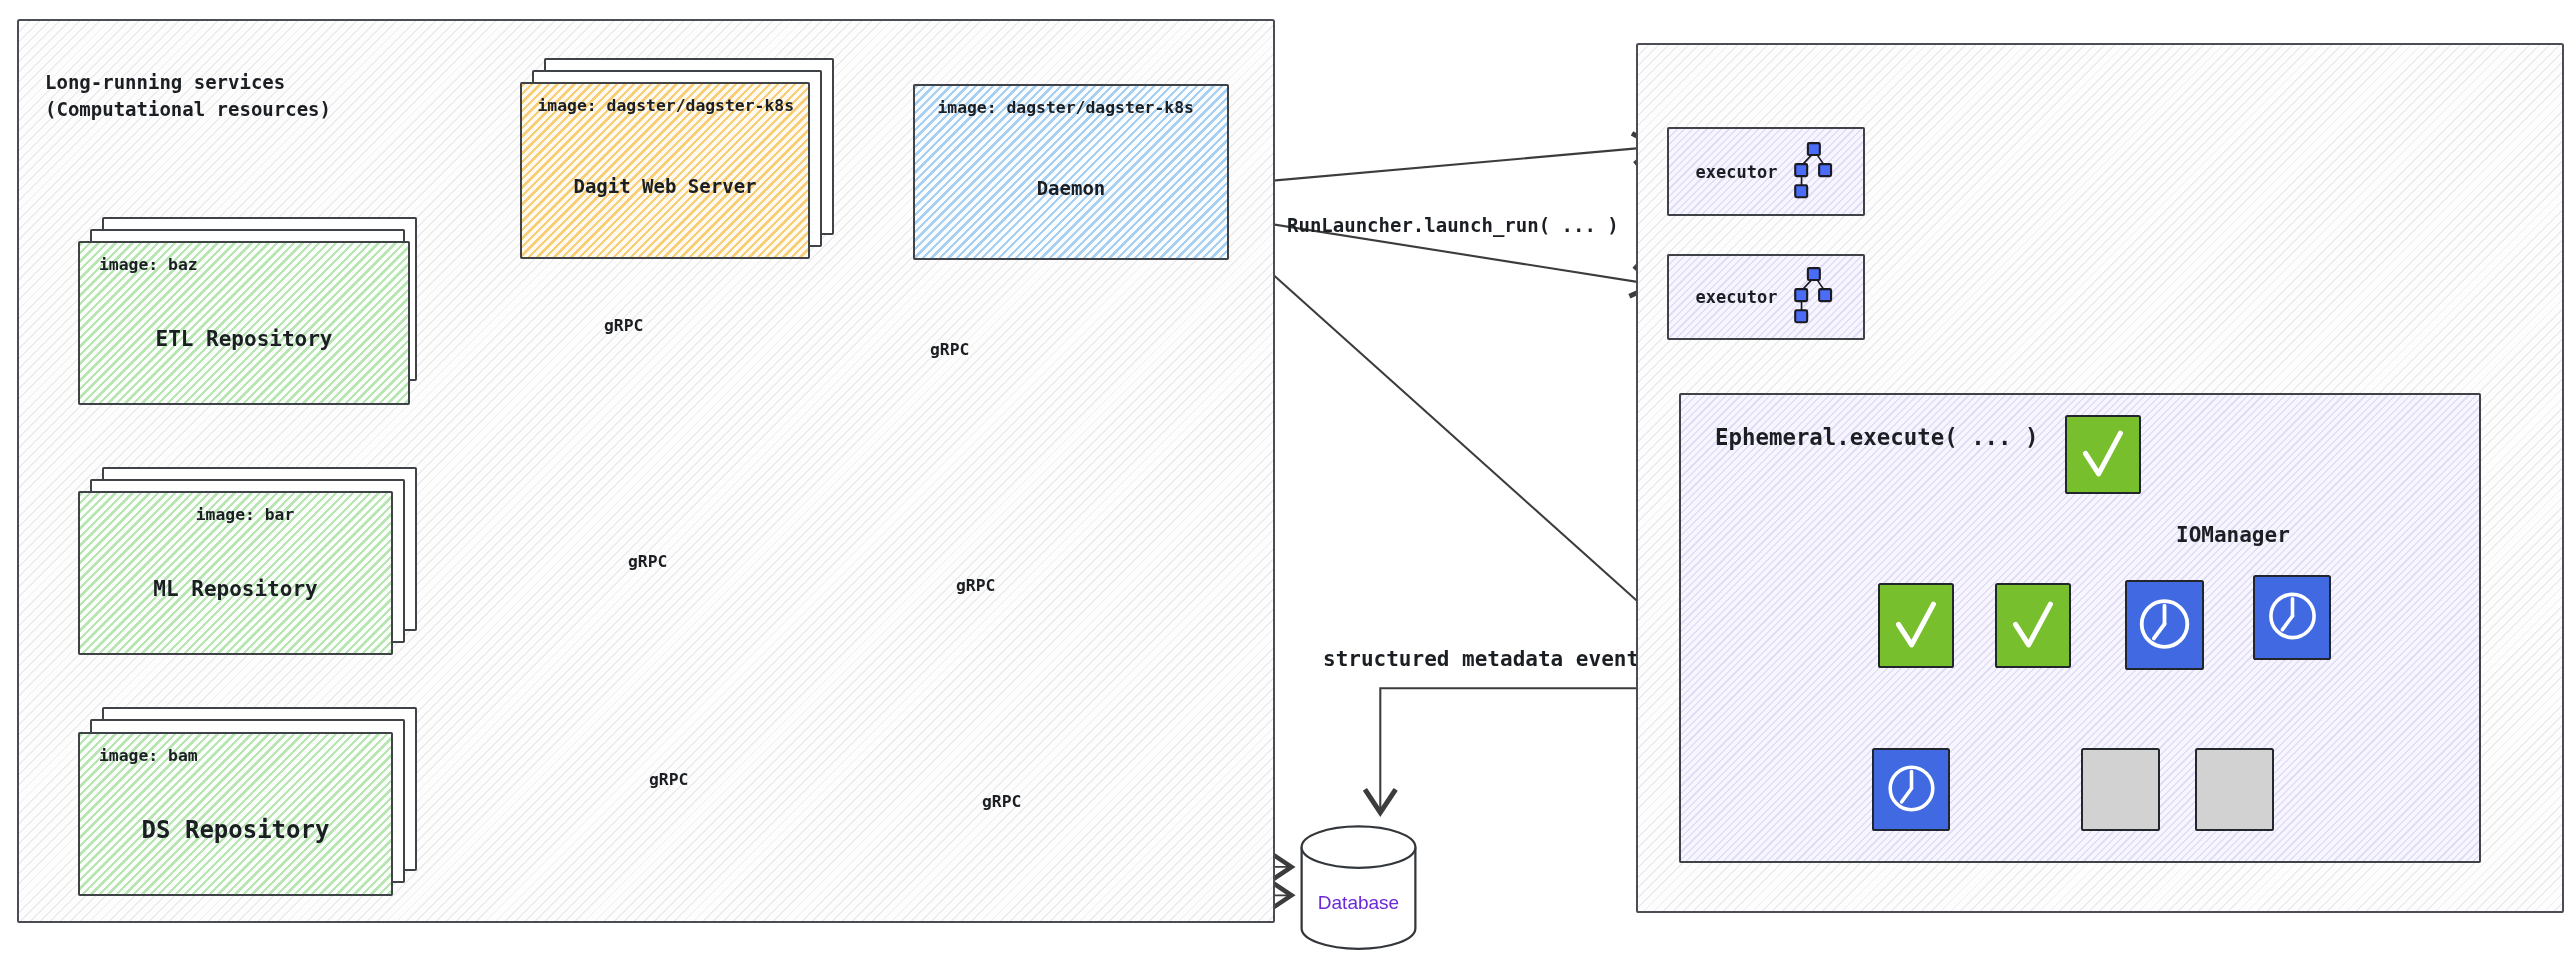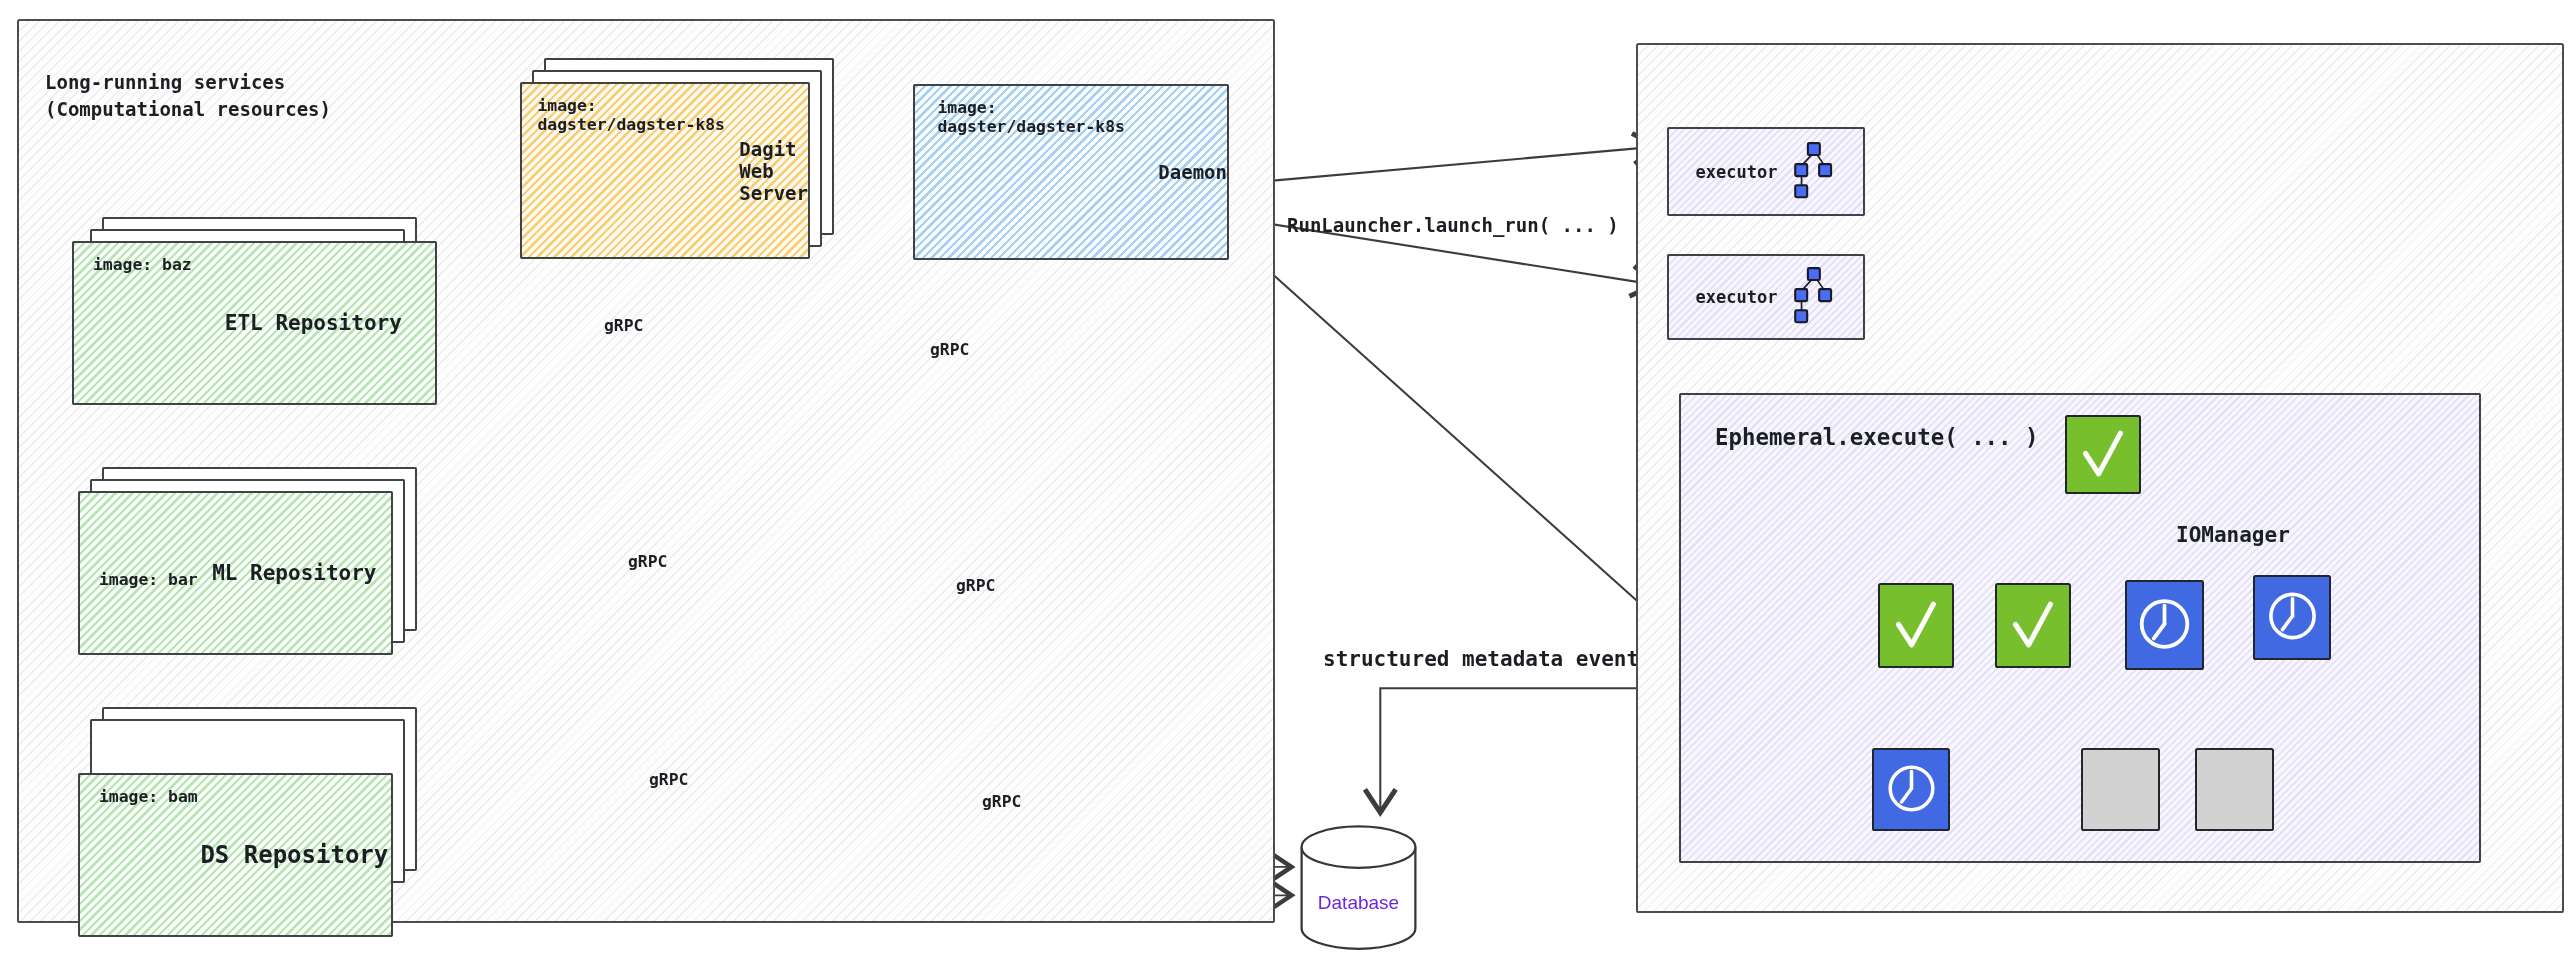--- a/index.html
+++ b/index.html
@@ -6,21 +6,21 @@
   #canvas{position:relative;width:2576px;height:954px;background:#ffffff;overflow:hidden;
           font-family:"DejaVu Sans Mono","Liberation Mono",monospace;color:#1b1f23;}
   .abs{position:absolute;box-sizing:border-box;}
   .mono{font-family:"DejaVu Sans Mono","Liberation Mono",monospace;font-weight:700;color:#1b1f23;}
   
   .panel{border:2.2px solid #4a4e54;border-radius:2.6px;
          background-color:#fdfdfd;
          background-image:repeating-linear-gradient(135deg, rgba(125,125,125,0.13) 0px, rgba(125,125,125,0.13) 1.3px, transparent 1.3px, transparent 7px);}
   
   .page{background:#ffffff;border:2.2px solid #3f4347;border-radius:1.7px;}
-  .box{border:2.2px solid #3f4347;border-radius:1.7px;display:flex;flex-direction:row;}
+  .box{border:2.2px solid #3f4347;border-radius:1.7px;display:flex;flex-direction:column;}
   .box .imglabel{font-size:16.4px;line-height:19px;padding:12px 0 0 19px;font-weight:700;}
   .box .name{flex:1;display:flex;align-items:center;justify-content:center;font-weight:700;}
   .amber{background-color:#fffaf0;
          background-image:repeating-linear-gradient(135deg, rgba(246,198,100,0.85) 0px, rgba(246,198,100,0.85) 2.4px, transparent 2.4px, transparent 6px);}
   .bluef{background-color:#fbfdff;
          background-image:repeating-linear-gradient(135deg, rgba(146,197,240,0.8) 0px, rgba(146,197,240,0.8) 2.4px, transparent 2.4px, transparent 6px);}
   .greenf{background-color:#fbfffb;
          background-image:repeating-linear-gradient(135deg, rgba(151,214,142,0.65) 0px, rgba(151,214,142,0.65) 2.4px, transparent 2.4px, transparent 6px);}
   .lav{background-color:#f7f5fd;
          background-image:repeating-linear-gradient(135deg, rgba(150,140,225,0.22) 0px, rgba(150,140,225,0.22) 1.6px, transparent 1.6px, transparent 5.2px);}
@@ -104,35 +104,35 @@
     <div class="name mono" style="font-size:19px;">Dagit Web Server</div>
   </div>
 
   <div class="abs box bluef" style="left:913px;top:84px;width:316px;height:176px;">
     <div class="imglabel mono" style="padding-left:22.4px;">image: dagster/dagster-k8s</div>
     <div class="name mono" style="font-size:19px;">Daemon</div>
   </div>
 
   <div class="abs page" style="left:102px;top:217px;width:315px;height:164px;"></div>
   <div class="abs page" style="left:90px;top:229px;width:315px;height:164px;"></div>
-  <div class="abs box greenf" style="left:72px;top:241px;width:365px;height:164px;">
+  <div class="abs box greenf" style="left:78px;top:241px;width:332px;height:164px;">
     <div class="imglabel mono">image: baz</div>
     <div class="name mono" style="font-size:21px;">ETL Repository</div>
   </div>
 
   <div class="abs page" style="left:102px;top:467px;width:315px;height:164px;"></div>
   <div class="abs page" style="left:90px;top:479px;width:315px;height:164px;"></div>
   <div class="abs box greenf" style="left:78px;top:491px;width:315px;height:164px;align-items:center;">
     <div class="imglabel mono">image: bar</div>
     <div class="name mono" style="font-size:21px;">ML Repository</div>
   </div>
 
   <div class="abs page" style="left:102px;top:707px;width:315px;height:164px;"></div>
   <div class="abs page" style="left:90px;top:719px;width:315px;height:164px;"></div>
-  <div class="abs box greenf" style="left:78px;top:732px;width:315px;height:164px;margin-top:41px;">
+  <div class="abs box greenf" style="left:78px;top:732px;width:315px;height:164px;">
     <div class="imglabel mono">image: bam</div>
     <div class="name mono" style="font-size:24px;">DS Repository</div>
   </div>
 
   <span class="abs grpc lbl" style="left:604px;top:316px;">gRPC</span>
   <span class="abs grpc lbl" style="left:930px;top:340px;">gRPC</span>
   <span class="abs grpc lbl" style="left:628px;top:552px;">gRPC</span>
   <span class="abs grpc lbl" style="left:956px;top:576px;">gRPC</span>
   <span class="abs grpc lbl" style="left:649px;top:770px;">gRPC</span>
   <span class="abs grpc lbl" style="left:982px;top:792px;">gRPC</span>

